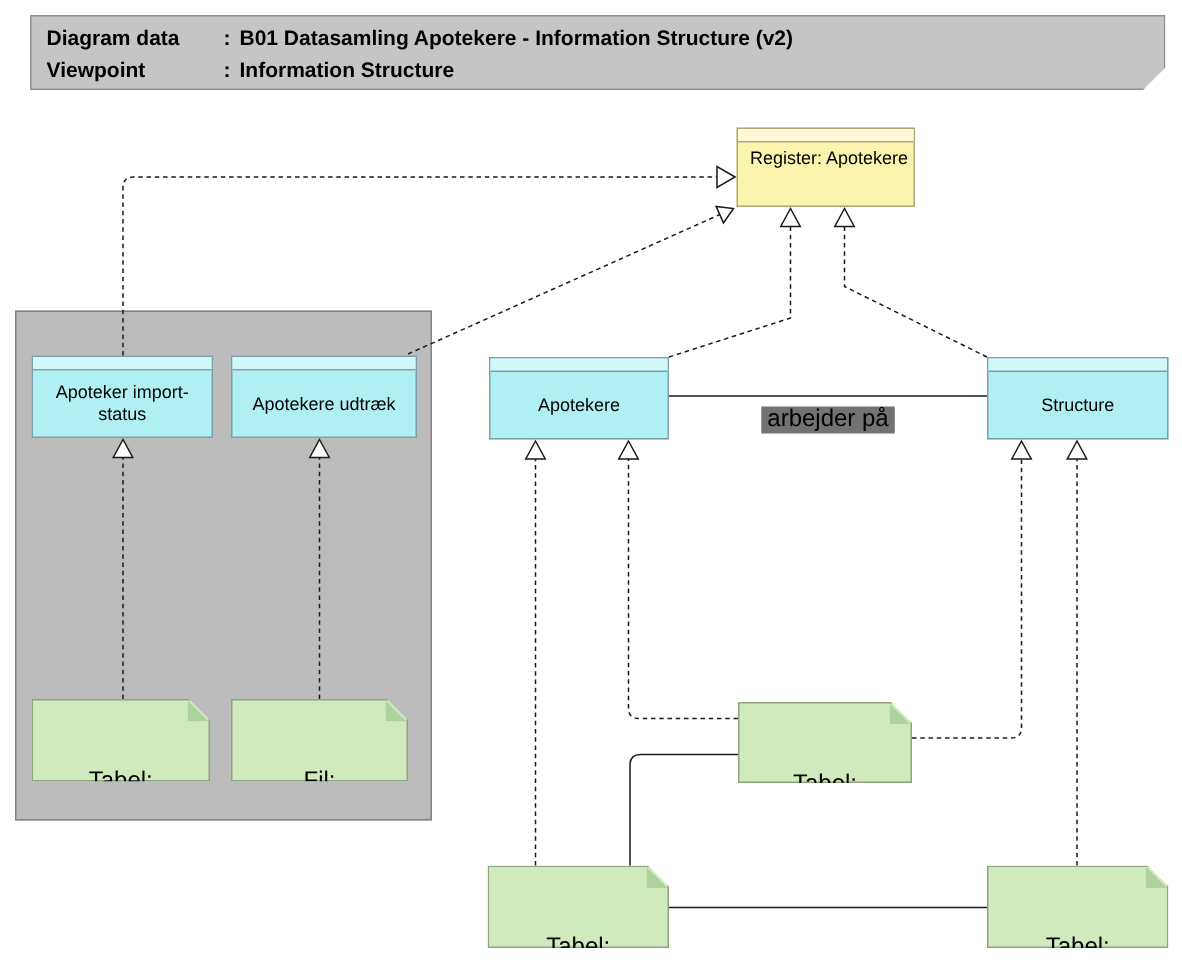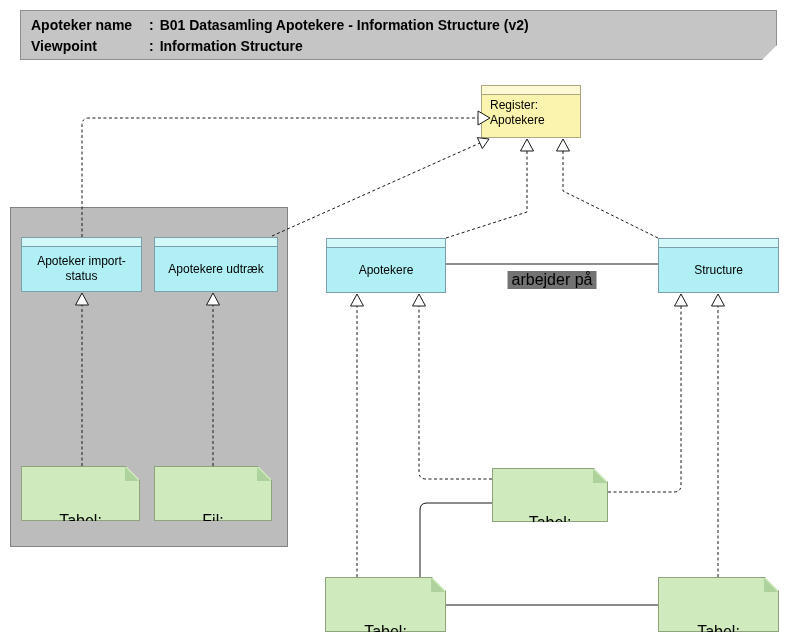--- a/index.html
+++ b/index.html
@@ -64,34 +64,34 @@
     background:#737373;padding:0 4px;font-size:16px;white-space:nowrap;
   }
 </style>
 </head>
 <body>
 
 <div class="canvas">
 
   <div class="titlebox">
     <div class="trow">
-      <span class="tlab">Apoteker name</span>
+      <span class="tlab">Diagram data</span>
       <span class="tsep">:</span>
       <span class="tval">B01 Datasamling Apotekere - Information Structure (v2)</span>
     </div>
     <div class="trow">
       <span class="tlab">Viewpoint</span>
       <span class="tsep">:</span>
       <span class="tval">Information Structure</span>
     </div>
   </div>
 
   <div class="grp-body"></div>
 
-  <div class="obj yellow" style="left:481px;top:85px;width:100px;height:53px">
+  <div class="obj yellow" style="left:491px;top:85px;width:119px;height:53px">
     <div class="band"></div>
     <div class="lbl">Register: Apotekere</div>
   </div>
 
   <div class="obj" style="left:21px;top:237px;width:121px;height:55px">
     <div class="band"></div>
     <div class="lbl">Apoteker import-
 status</div>
   </div>
 

